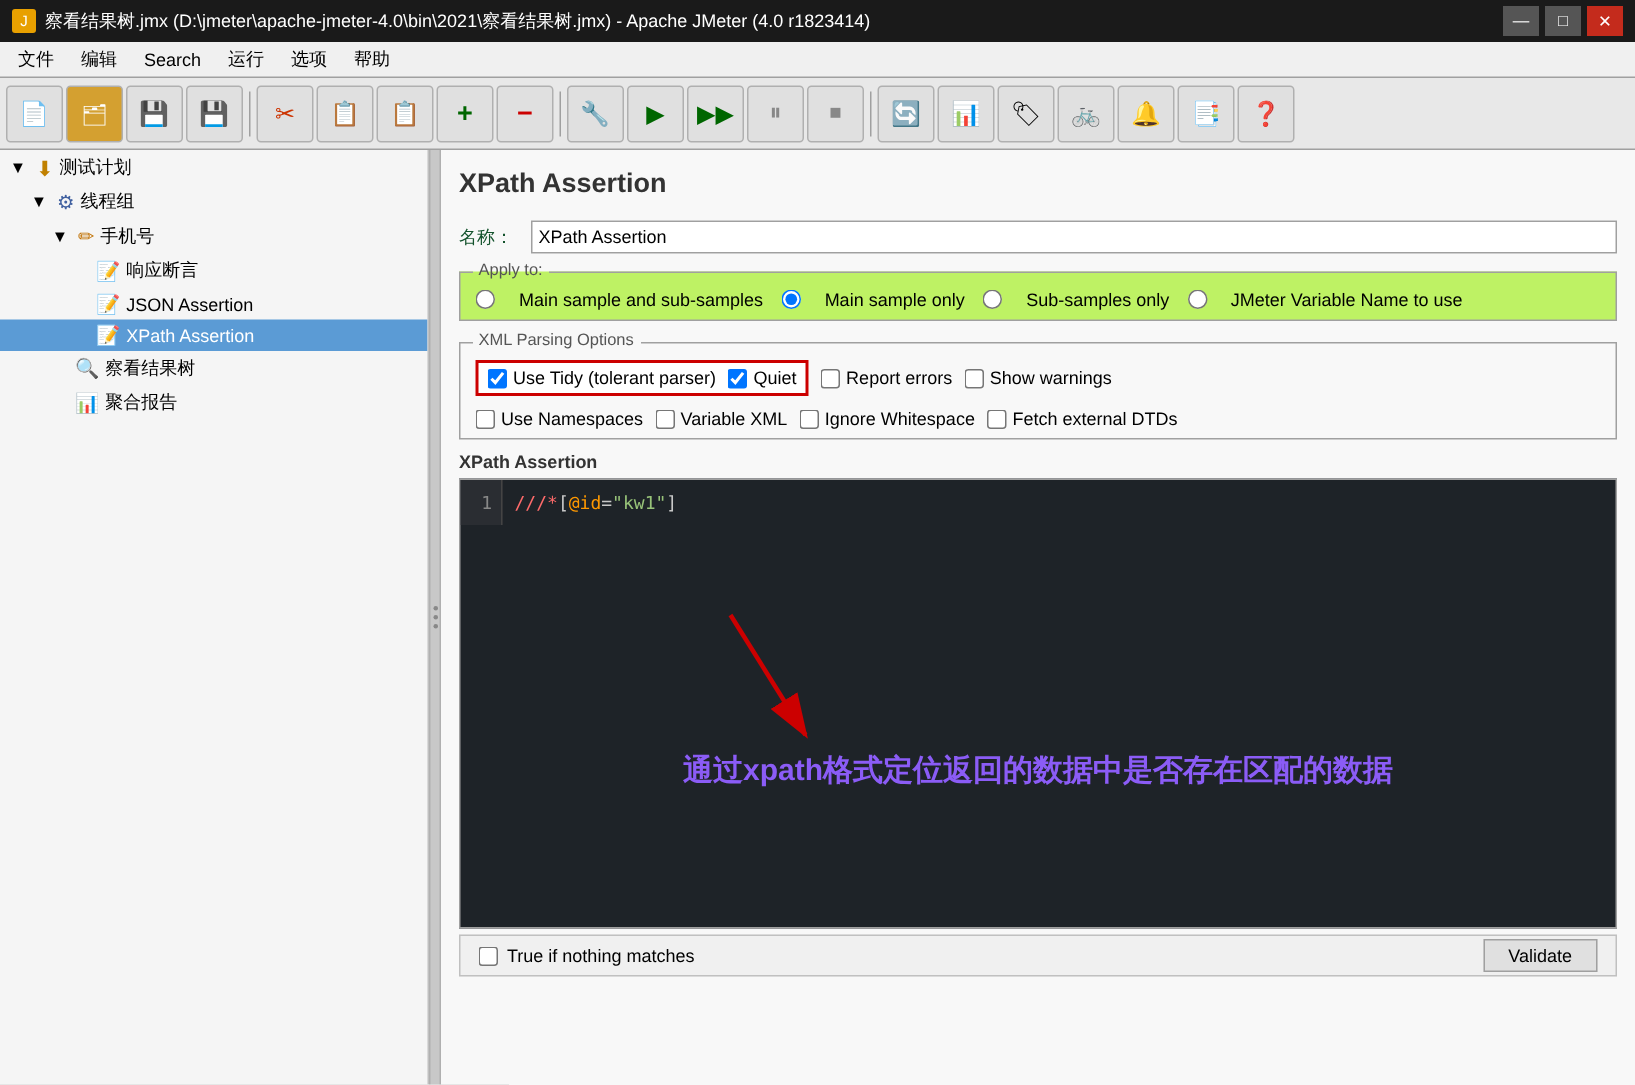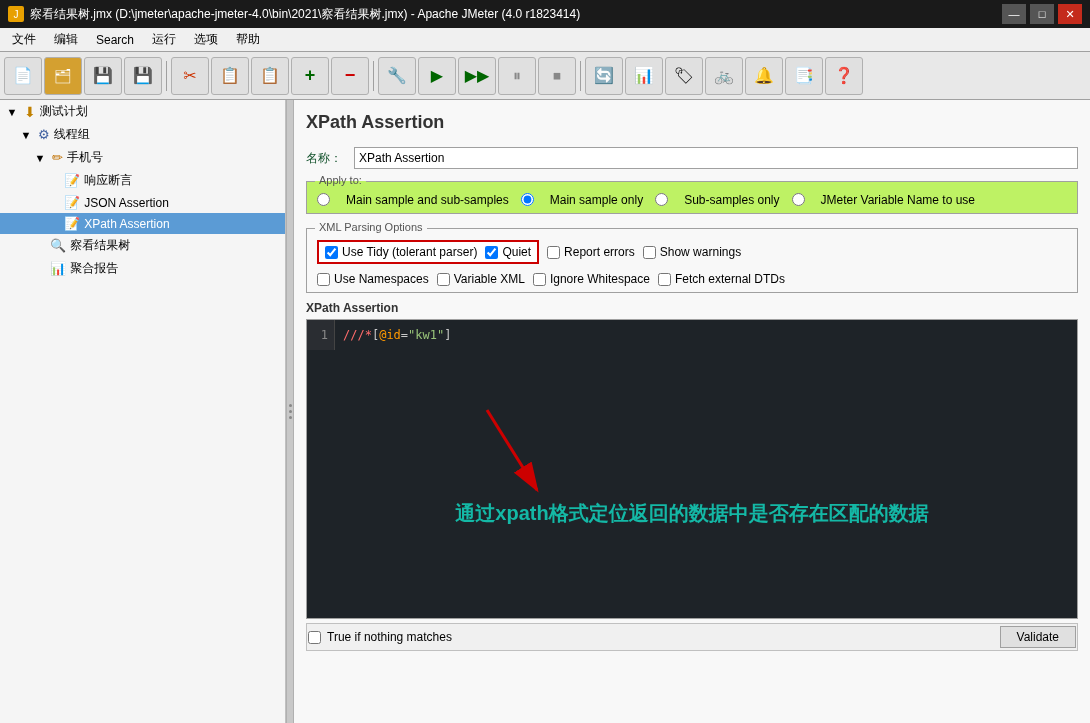--- a/index.html
+++ b/index.html
@@ -296,21 +296,21 @@
     .annotation-container {
       position: absolute;
       left: 0;
       top: 50px;
       width: 100%;
       height: 200px;
       pointer-events: none;
     }
     .annotation-text {
       position: absolute;
-      color: #14b8a6;
+      color: #8b5cf6;
       font-size: 20px;
       font-weight: bold;
       left: 50%;
       top: 130px;
       transform: translateX(-50%);
       white-space: nowrap;
     }
 
     
     .arrow-svg {
@@ -319,21 +319,21 @@
       top: 20px;
     }
 
     
     .bottom-bar {
       background: #e8e8e8;
       height: 28px;
       display: flex;
       align-items: center;
       justify-content: space-between;
-      padding: 0 1px;
+      padding: 0 12px;
       border-top: 1px solid #a0a0a0;
     }
     .true-if-nothing {
       display: flex;
       align-items: center;
       gap: 6px;
       font-size: 12px;
     }
     .validate-btn {
       background: #e0e0e0;

